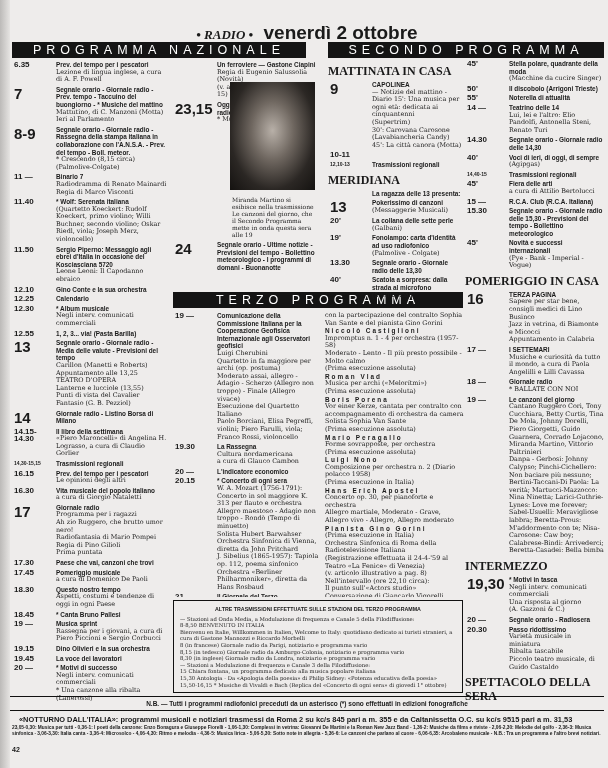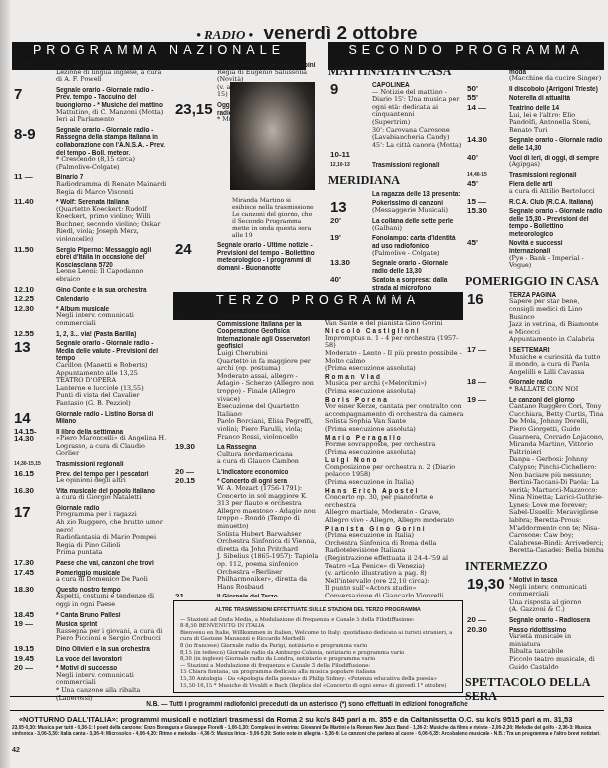--- a/index.html
+++ b/index.html
@@ -2,21 +2,21 @@
 <html><head>
 <meta charset="utf-8">
 <style>
 *{box-sizing:border-box;margin:0;padding:0}
 body{width:608px;height:768px;background:#eeeceb;font-family:"DejaVu Serif",serif;color:#1a1a1a;overflow:hidden;position:relative}
 .page{position:absolute;left:10px;top:0;width:594px;height:768px}
 .binding{position:absolute;left:0;top:0;width:10px;height:768px;background:linear-gradient(90deg,#bcbab8,#e6e4e2)}
 .hdr{position:absolute;top:22px;left:0;width:594px;text-align:center;font-family:"Liberation Sans",sans-serif}
 .hdr .radio{font-family:"Liberation Serif",serif;font-style:italic;font-weight:bold;font-size:13px}
 .hdr .date{font-weight:bold;font-size:19px;margin-left:6px}
-.bar{position:absolute;background:#141414;color:#fff;font-family:"Liberation Sans",sans-serif;font-size:12.5px;letter-spacing:5px;text-align:center;line-height:16px;height:28px}
+.bar{position:absolute;background:#141414;color:#fff;font-family:"Liberation Sans",sans-serif;font-size:12.5px;letter-spacing:5px;text-align:center;line-height:16px;height:16px}
 .col{position:absolute;font-size:6.4px;line-height:7.6px}
 .e{display:flex;margin-bottom:2px}
 .t{font-family:"Liberation Sans",sans-serif;font-weight:bold;font-size:8px;width:44px;flex:none;text-align:left;padding-left:2px}
 .t.big{font-size:15px;line-height:16px}
 .t.sm{font-size:5px}
 .b{flex:1}
 .b .l{display:block}
 .bold{font-family:"Liberation Sans",sans-serif;font-weight:bold}
 .sec{font-family:"Liberation Serif",serif;font-weight:bold;font-size:12px;line-height:14px;margin:4px 0 3px 0}
 .photo{position:absolute;left:220px;top:82px;width:85px;height:108px;background:radial-gradient(ellipse at 50% 45%,#b8b0a8 0%,#6f6760 35%,#2b2724 70%,#141210 100%)}

